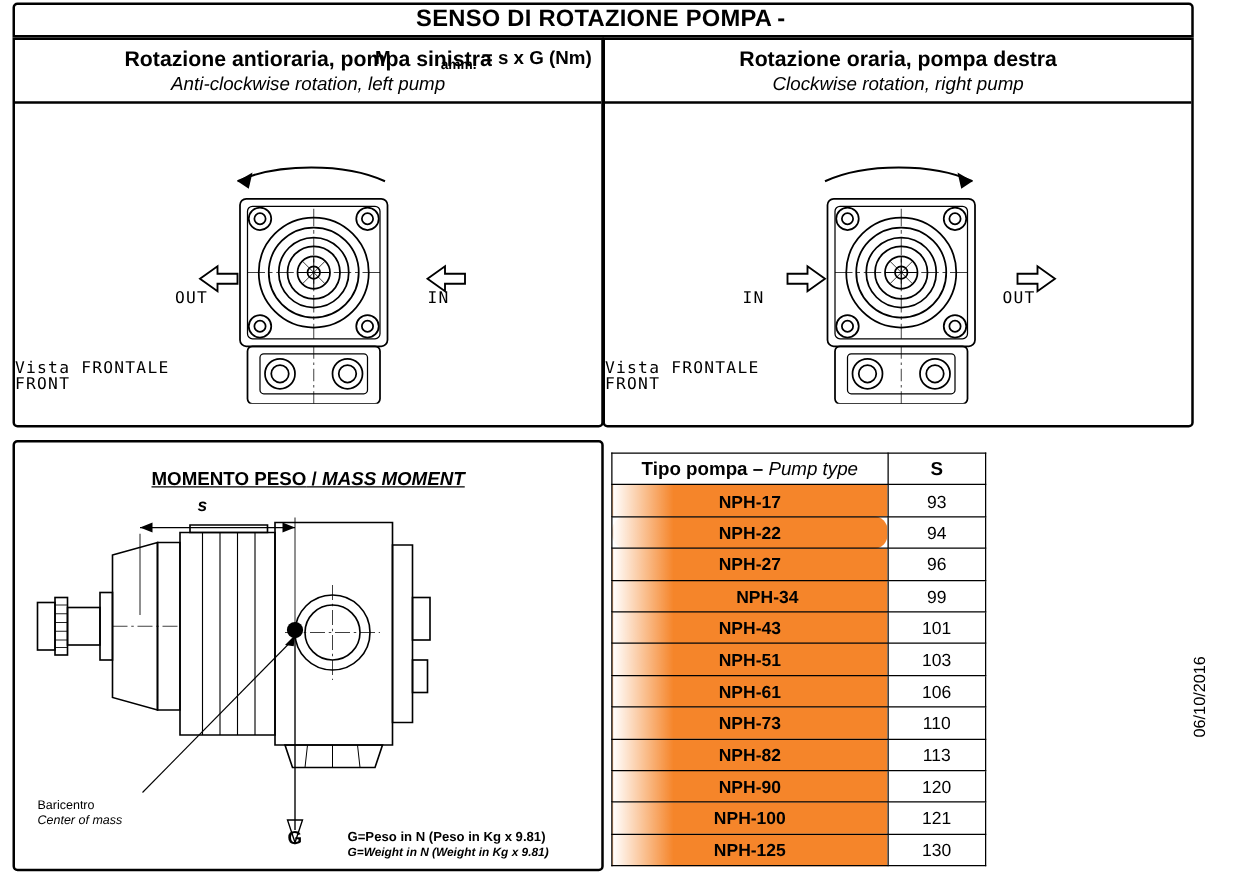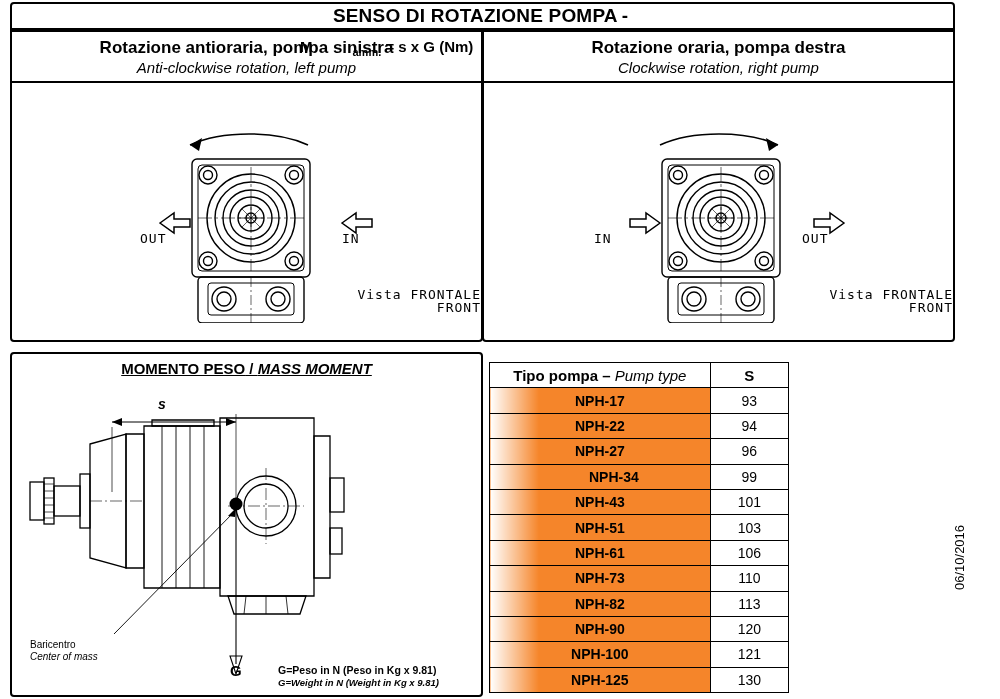--- a/index.html
+++ b/index.html
@@ -79,21 +79,21 @@
   }
 
   .rot-body {
     position: relative;
     height: 240px;
   }
 
   .viewlabel {
     position: absolute;
     width: 100%;
-    text-align: right;
+    text-align: left;
     bottom: 8px;
     font-family: "DejaVu Sans Mono", monospace;
     font-size: 13px;
     line-height: 1.05;
   }
   .viewlabel .l1 { letter-spacing: 1px; }
   .viewlabel .l2 { letter-spacing: 1px; }
 
   .portlabel {
     position: absolute;
@@ -106,21 +106,21 @@
   .mm-panel {
     position: absolute;
     left: 10px; top: 352px;
     width: 473px; height: 345px;
     border: 2px solid #000;
     box-sizing: border-box;
     border-radius: 4px;
   }
   .mm-title {
     text-align: center;
-    padding-top: 6px;
+    padding-top: 21px;
     font-size: 15px;
   }
   .mm-title .it { font-weight: bold; text-decoration: underline; }
   .mm-title .en { font-weight: bold; font-style: italic; text-decoration: underline; }
 
   .mm-formula {
     position: absolute;
     left: 300px; top: 38px;
     font-size: 15px;
     font-weight: bold;
@@ -439,21 +439,21 @@
         </th>
         <th class="hdr-s">S</th>
       </tr>
     </thead>
     <tbody id="tbl-body">
         <tr>
           <td class="type" style="background: linear-gradient(to right, rgb(255, 255, 255) 0%, rgb(245, 133, 42) 22%, rgb(245, 133, 42) 100%); margin-left: 47px;">NPH-17</td>
           <td class="val">93</td>
         </tr>
         <tr>
-          <td class="type" style="background: linear-gradient(to right, rgb(255, 255, 255) 0%, rgb(245, 133, 42) 22%, rgb(245, 133, 42) 100%);">NPH-22</td>
+          <td class="type" style="background: linear-gradient(to right, rgb(255, 255, 255) 0%, rgb(245, 133, 42) 22%, rgb(245, 133, 42) 100%); border-radius: 11px;">NPH-22</td>
           <td class="val">94</td>
         </tr>
         <tr>
           <td class="type" style="background: linear-gradient(to right, rgb(255, 255, 255) 0%, rgb(245, 133, 42) 22%, rgb(245, 133, 42) 100%);">NPH-27</td>
           <td class="val">96</td>
         </tr>
         <tr>
           <td class="type" style="background: linear-gradient(to right, rgb(255, 255, 255) 0%, rgb(245, 133, 42) 22%, rgb(245, 133, 42) 100%); padding-left: 28px;">NPH-34</td>
           <td class="val">99</td>
         </tr>

